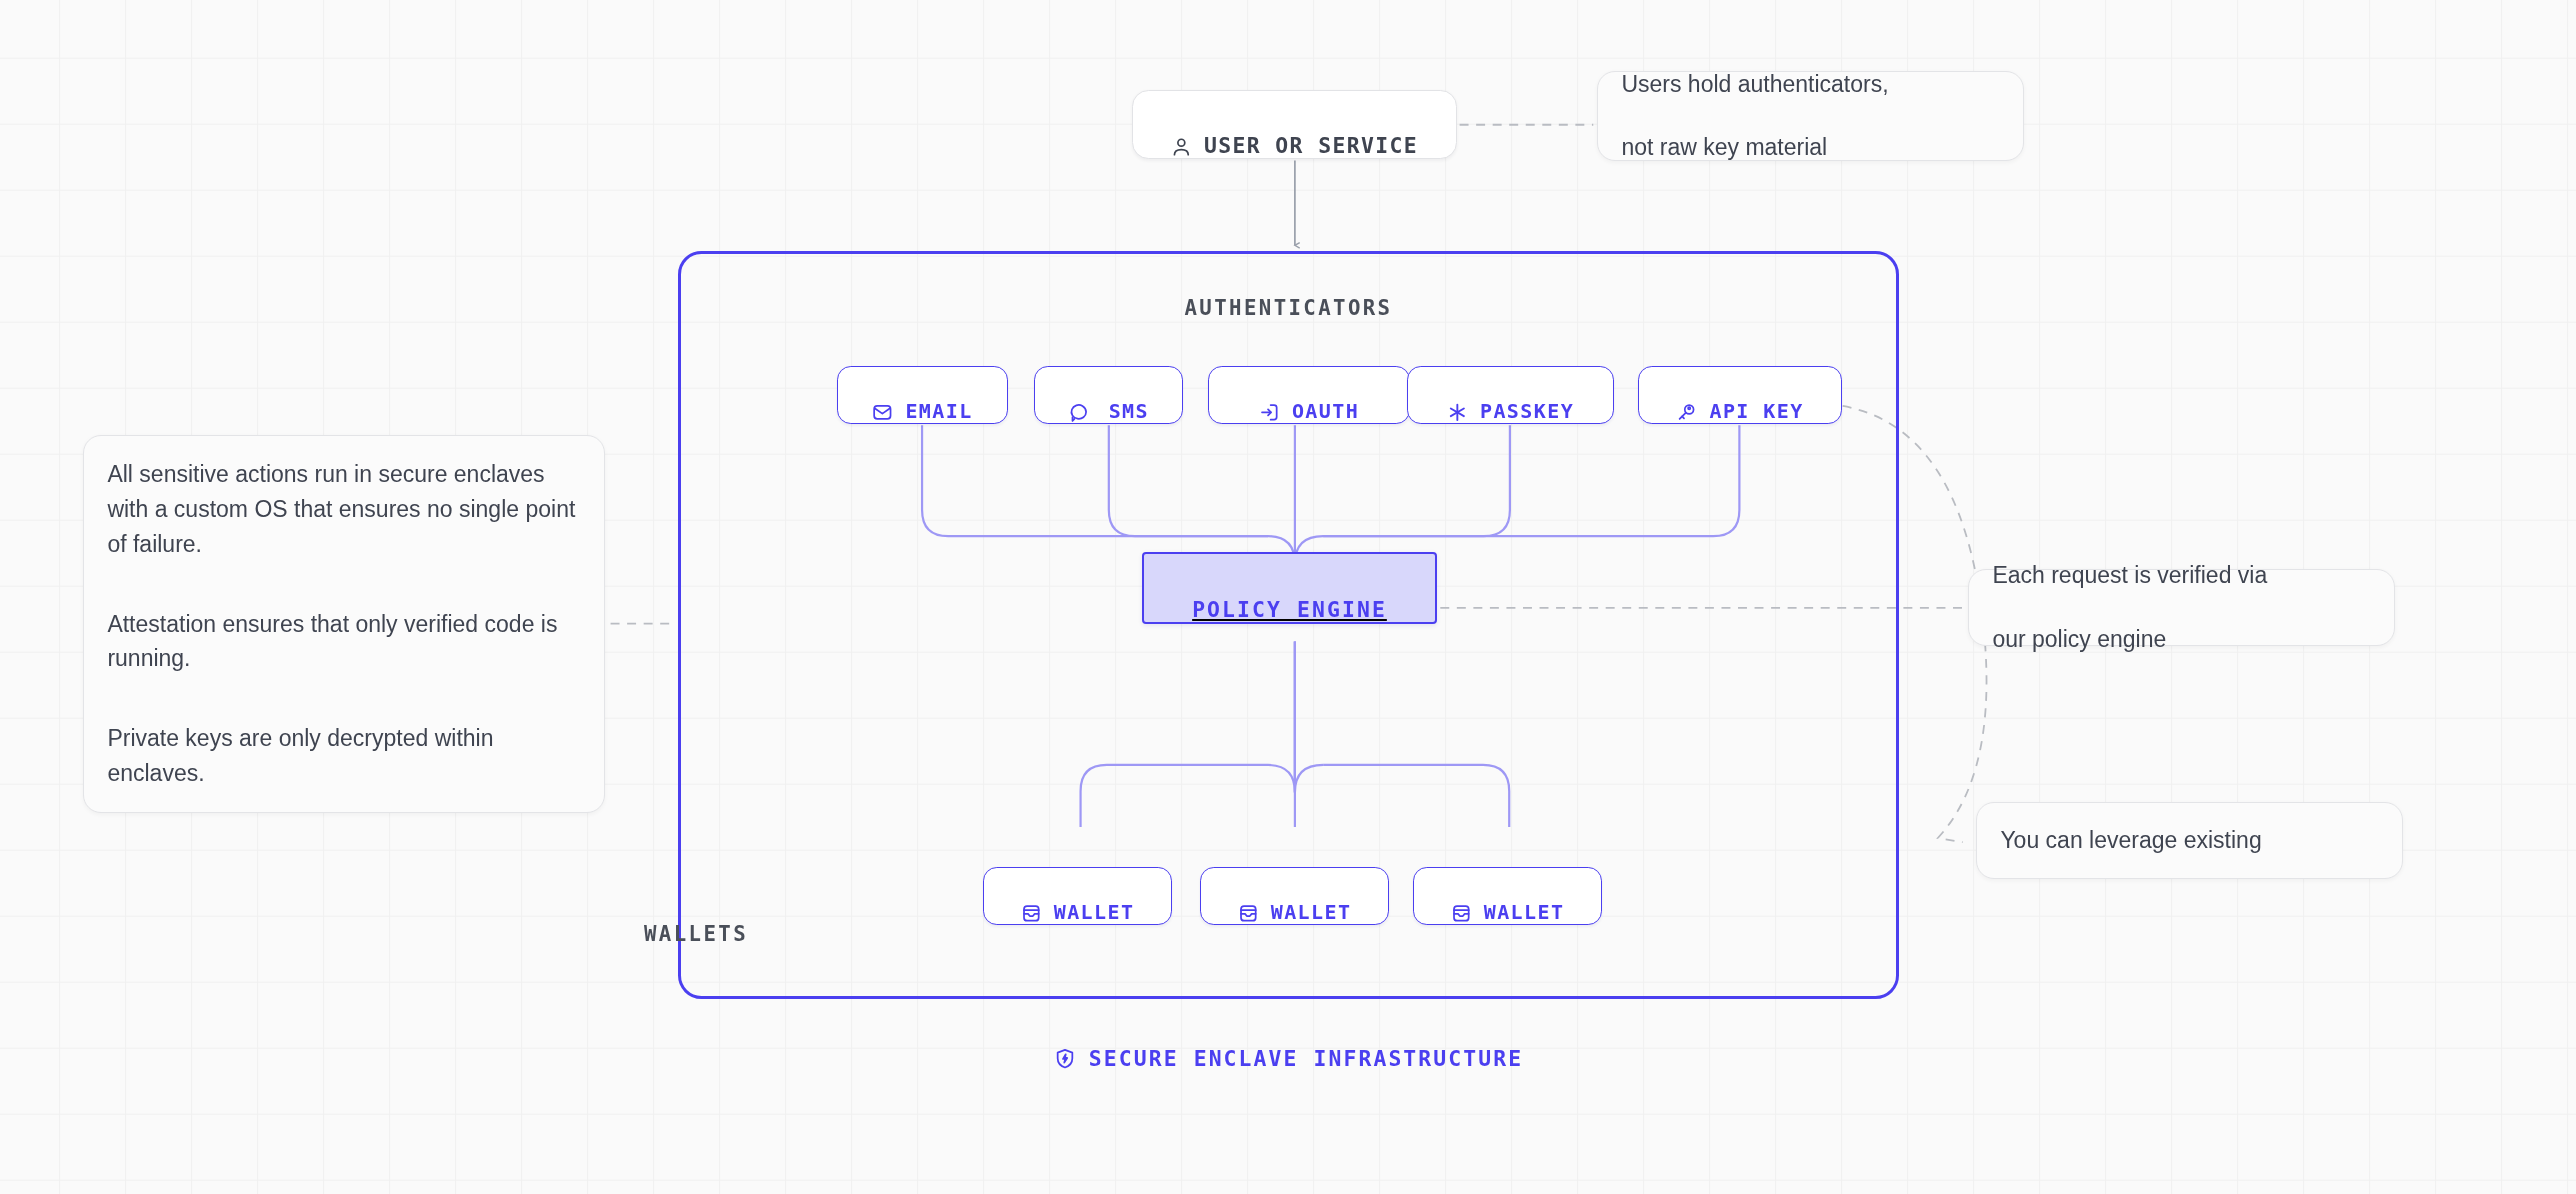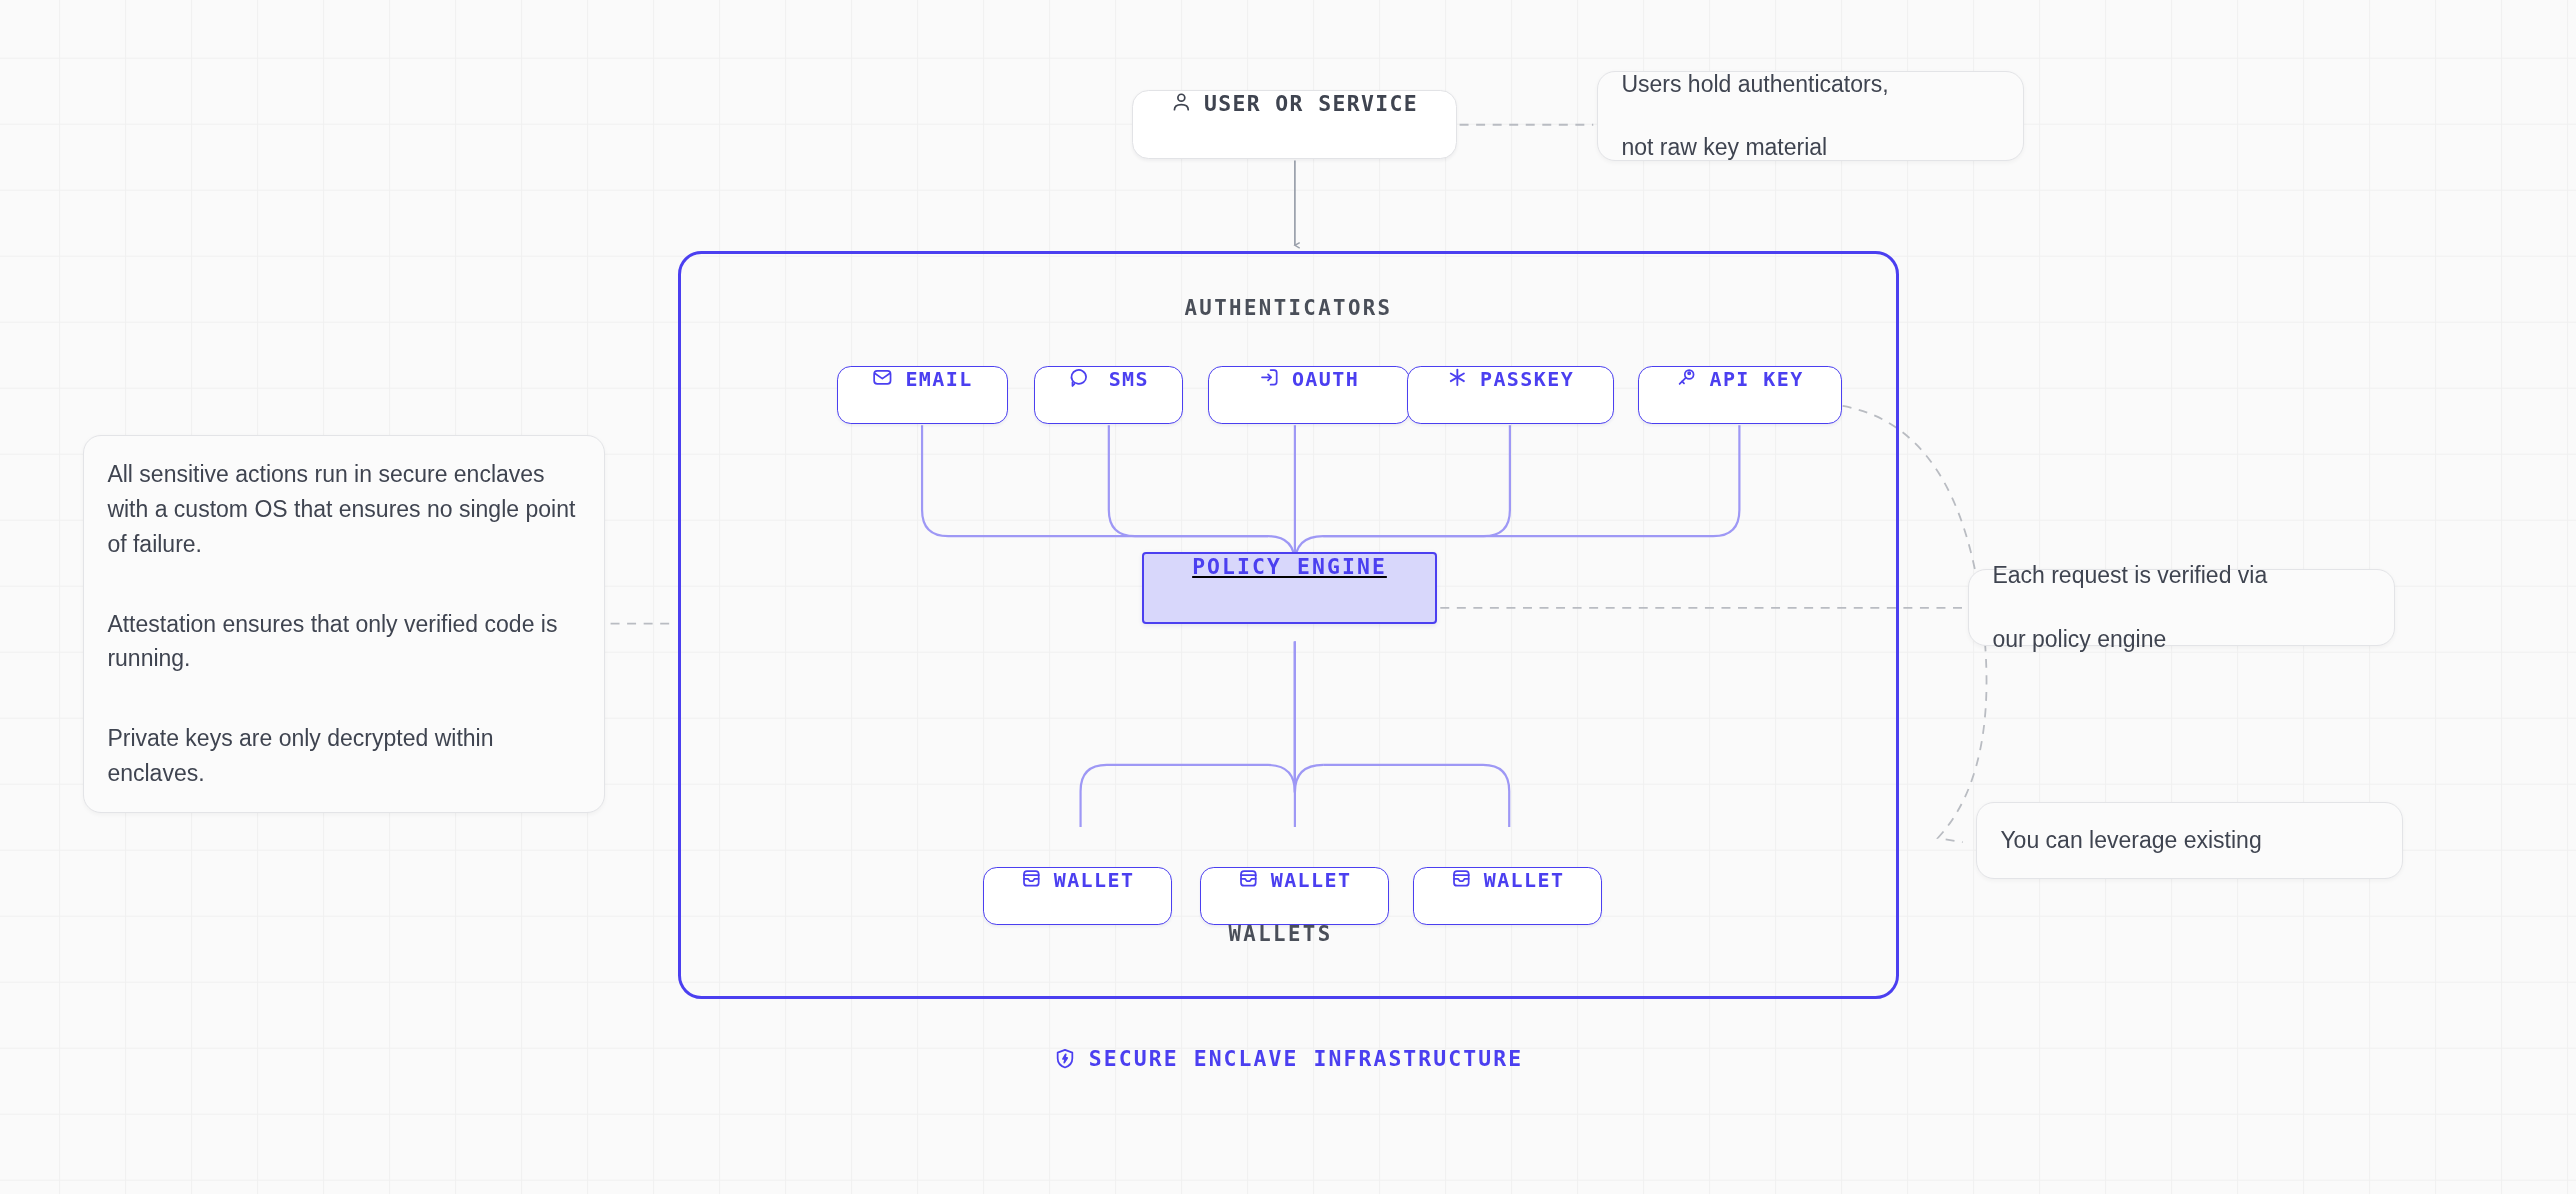--- a/index.html
+++ b/index.html
@@ -15,21 +15,21 @@
     background-image:
       linear-gradient(to right, #f0f0f0 0.7px, transparent 0.7px),
       linear-gradient(to bottom, #f0f0f0 0.7px, transparent 0.7px);
     background-size:66px 66px;
     background-position:-6.9px -8.3px;
   }
   #wires{position:absolute;left:0;top:0;width:2576px;height:1195px;pointer-events:none;}
 
   
   .node{
-    position:absolute;display:flex;align-items:flex-start;justify-content:center;
+    position:absolute;display:flex;align-items:flex-end;justify-content:center;
     gap:12.4px;box-sizing:border-box;background:#ffffff;
     border-radius:15px;
   }
   .node .lbl{
     font-family:"DejaVu Sans Mono","Liberation Mono",monospace;
     font-weight:700;letter-spacing:1.4px;white-space:nowrap;
   }
   .ico{display:flex;align-items:center;justify-content:center;}
 
   
@@ -45,21 +45,21 @@
     position:absolute;left:678px;top:251px;width:1221px;height:748px;
     border:3.4px solid #4b3ff0;border-radius:23.4px;box-sizing:border-box;
     background:transparent;
   }
   #enclave-title{
     position:absolute;left:678px;top:296px;width:1221px;text-align:center;
     font-family:"DejaVu Sans Mono","Liberation Mono",monospace;
     font-weight:700;font-size:20.7px;letter-spacing:2.4px;color:#4a4f59;
   }
   #wallets-title{
-    position:absolute;left:670px;top:922px;width:1221px;text-align:center;
+    position:absolute;left:644px;top:922px;width:1221px;text-align:left;
     font-family:"DejaVu Sans Mono","Liberation Mono",monospace;
     font-weight:700;font-size:20.7px;letter-spacing:2.4px;color:#4a4f59;
   }
 
   
   .auth-chip{
     top:366px;height:58px;border:1.7px solid #4b3ff0;border-radius:13.8px;
     box-shadow:0 1.4px 2.8px rgba(40,40,120,.06);
   }
   .auth-chip .lbl{color:#4b3ff0;font-size:20px;}

